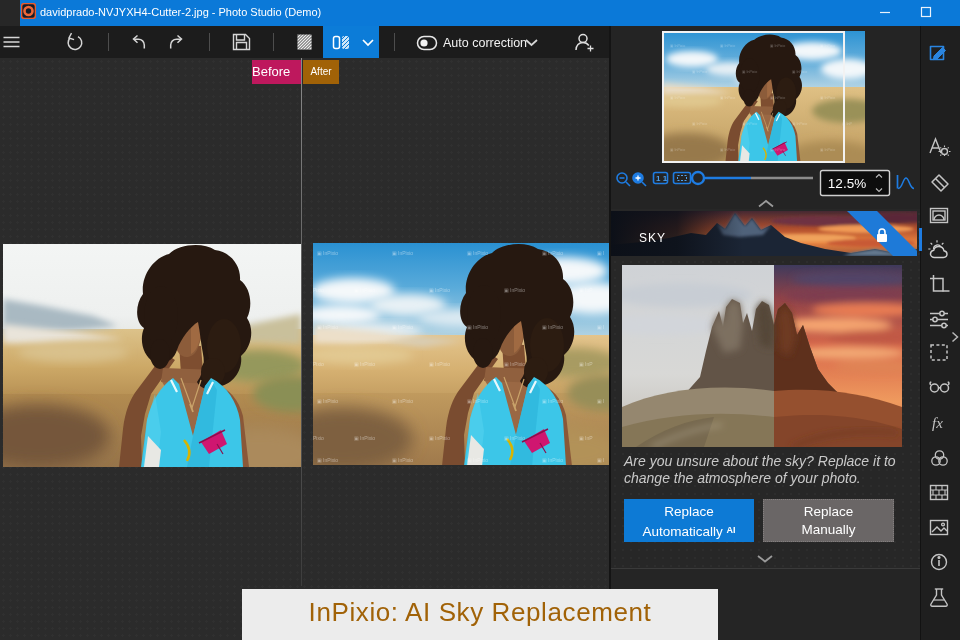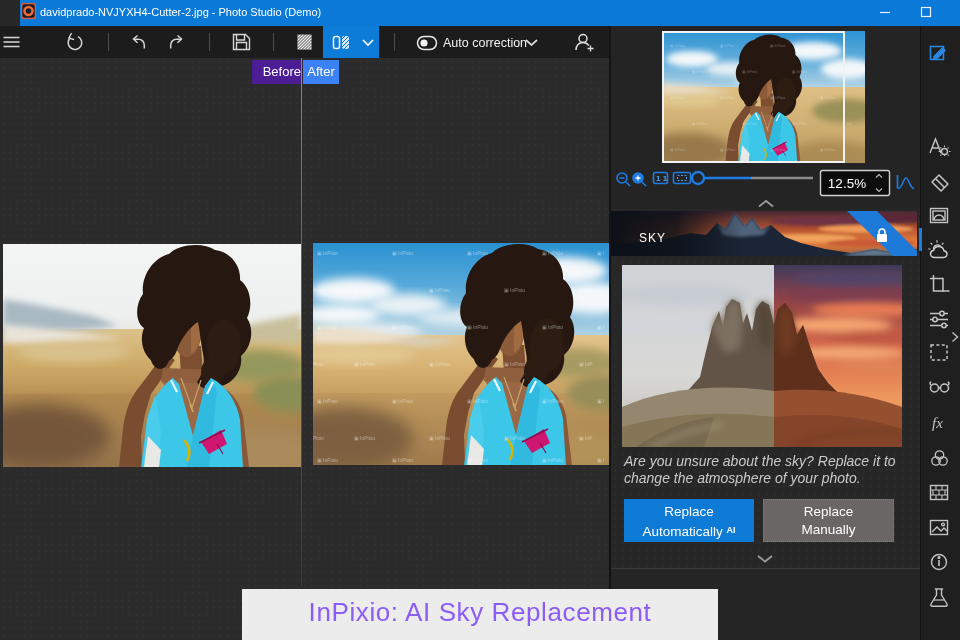--- a/index.html
+++ b/index.html
@@ -76,22 +76,22 @@
 
   <g stroke="#e0e0e0" fill="none" stroke-width="1.5">
     <circle cx="583" cy="12.5" r="4"></circle>
     <path d="M576 24 c0-4.5 3-7.5 7-7.5 2.5 0 4.5 1 5.8 3"></path>
     <path d="M587.5 22.5 h6 M590.5 19.5 v6" stroke-width="1.3"></path>
   </g>
 </svg>
 
 <div class="abs" style="left:0;top:58px;width:609px;height:582px;background:#2b2b2b;background-image:radial-gradient(rgba(255,255,255,0.022) 1px, transparent 1.2px);background-size:7px 7px;"></div>
 <div class="abs" style="left:301px;top:58px;width:1px;height:528px;background:linear-gradient(#8a8a8a,#636363 40%,#3d3d3d);"></div>
-<div class="abs" style="left:252px;top:60px;width:49px;height:24px;background:#4c1d95;color:#fff;font-size:13px;text-align:right;line-height:24px;">Before</div>
-<div class="abs" style="left:303px;top:60px;width:36px;height:24px;background:#3b82f6;color:#fff;font-size:13px;text-align:center;line-height:24px;">After</div>
+<div class="abs" style="left:252px;top:60px;width:49px;height:24px;background:#be185d;color:#fff;font-size:13px;text-align:left;line-height:24px;">Before</div>
+<div class="abs" style="left:303px;top:60px;width:36px;height:24px;background:#a16207;color:#fff;font-size:10px;text-align:center;line-height:24px;">After</div>
 
 <div id="photoL" class="abs" style="left:3px;top:244px;">
 <svg width="298" height="223" viewBox="0 0 298 223">
 <defs>
   <linearGradient id="Lsky" x1="0" y1="0" x2="0" y2="1">
     <stop offset="0" stop-color="#f3f5f4"></stop>
           <stop offset="0.75" stop-color="#eef0ef"></stop>
           <stop offset="1" stop-color="#e4e6e2"></stop>
   </linearGradient>
   <linearGradient id="Lgrass" x1="0" y1="0" x2="0" y2="1">
@@ -544,13 +544,13 @@
     <path d="M14.8 553 h8.4"></path>
     <path d="M14 564 h10" stroke-width="1.2"></path>
   </g>
 
 </svg>
 </div>
 <svg class="abs" style="left:950px;top:330px;" width="10" height="14" viewBox="0 0 10 14">
     <path d="M2.5 2.5 l5 4.5 -5 4.5" stroke="#b8b8b8" stroke-width="1.5" fill="none"></path>
   </svg>
 
-<div class="abs" style="left:242px;top:589px;width:476px;height:51px;background:#ececec;color:#8b5cf6;font-size:26px;letter-spacing:0.6px;text-align:center;line-height:47px;">InPixio: AI Sky Replacement</div>
+<div class="abs" style="left:242px;top:589px;width:476px;height:51px;background:#ececec;color:#a16207;font-size:26px;letter-spacing:0.6px;text-align:center;line-height:47px;">InPixio: AI Sky Replacement</div>
 
 </body></html>

